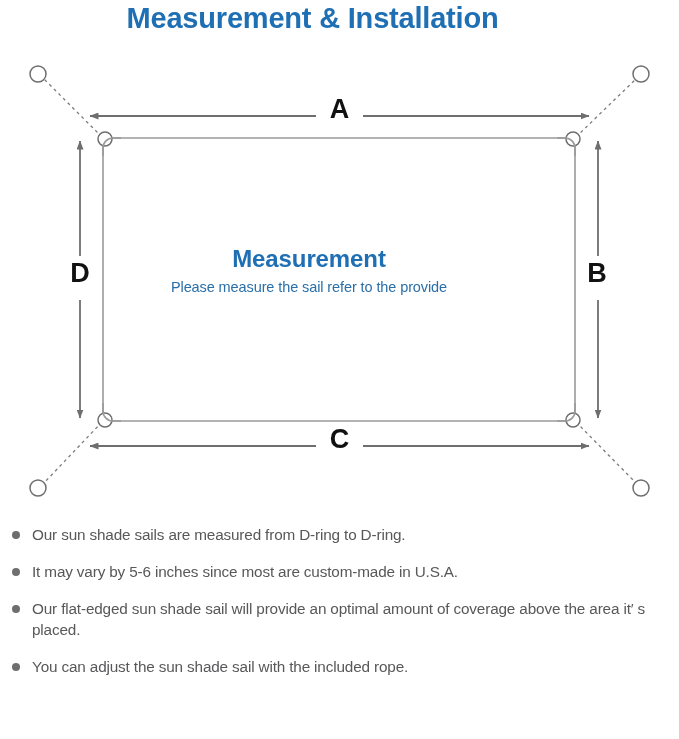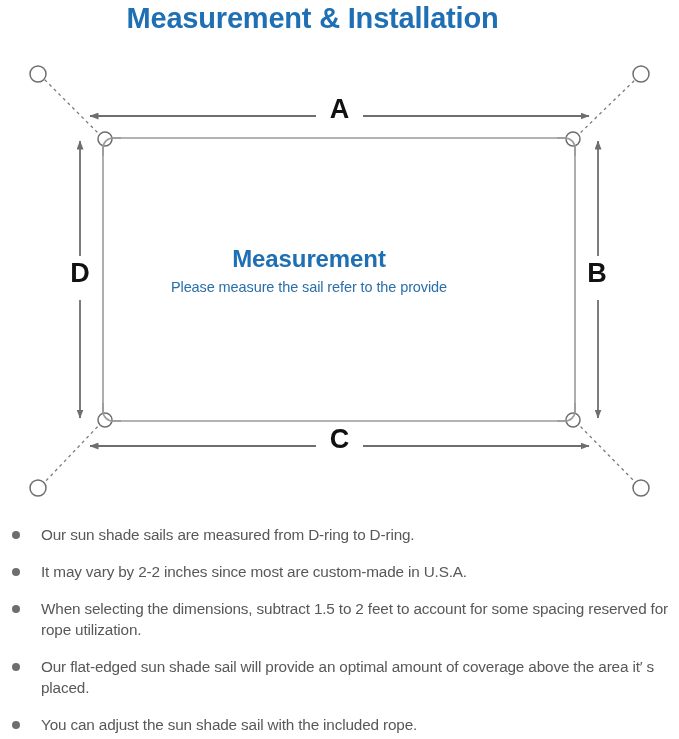--- a/index.html
+++ b/index.html
@@ -81,21 +81,21 @@
 
   
   #notes {
     position: absolute;
     left: 0;
     top: 524px;
     width: 679px;
   }
   .note-item {
     position: relative;
-    padding-left: 41px;
+    padding-left: 32px;
     margin-bottom: 16px;
     font-size: 15.3px;
     line-height: 21px;
     color: #58585A;
     letter-spacing: -0.15px;
     padding-right: 6px;
   }
   .note-item .bullet {
     position: absolute;
     left: 12px;
@@ -169,25 +169,21 @@
   <div class="dim-label" id="dim-d">D</div>
 </div>
 
 <div id="notes">
   <div class="note-item">
     <span class="bullet"></span>
     <span>Our sun shade sails are measured from D-ring to D-ring.</span>
   </div>
   <div class="note-item">
     <span class="bullet"></span>
-    <span>It may vary by 2-2 inches since most are custom-made in U.S.A.</span>
-  </div>
-  <div class="note-item">
-    <span class="bullet"></span>
-    <span>When selecting the dimensions, subtract 1.5 to 2 feet to account for some spacing reserved for rope utilization.</span>
+    <span>It may vary by 5-6 inches since most are custom-made in U.S.A.</span>
   </div>
   <div class="note-item">
     <span class="bullet"></span>
     <span>Our flat-edged sun shade sail will provide an optimal amount of coverage above the area it′ s placed.</span>
   </div>
   <div class="note-item">
     <span class="bullet"></span>
     <span>You can adjust the sun shade sail with the included rope.</span>
   </div>
 </div>

